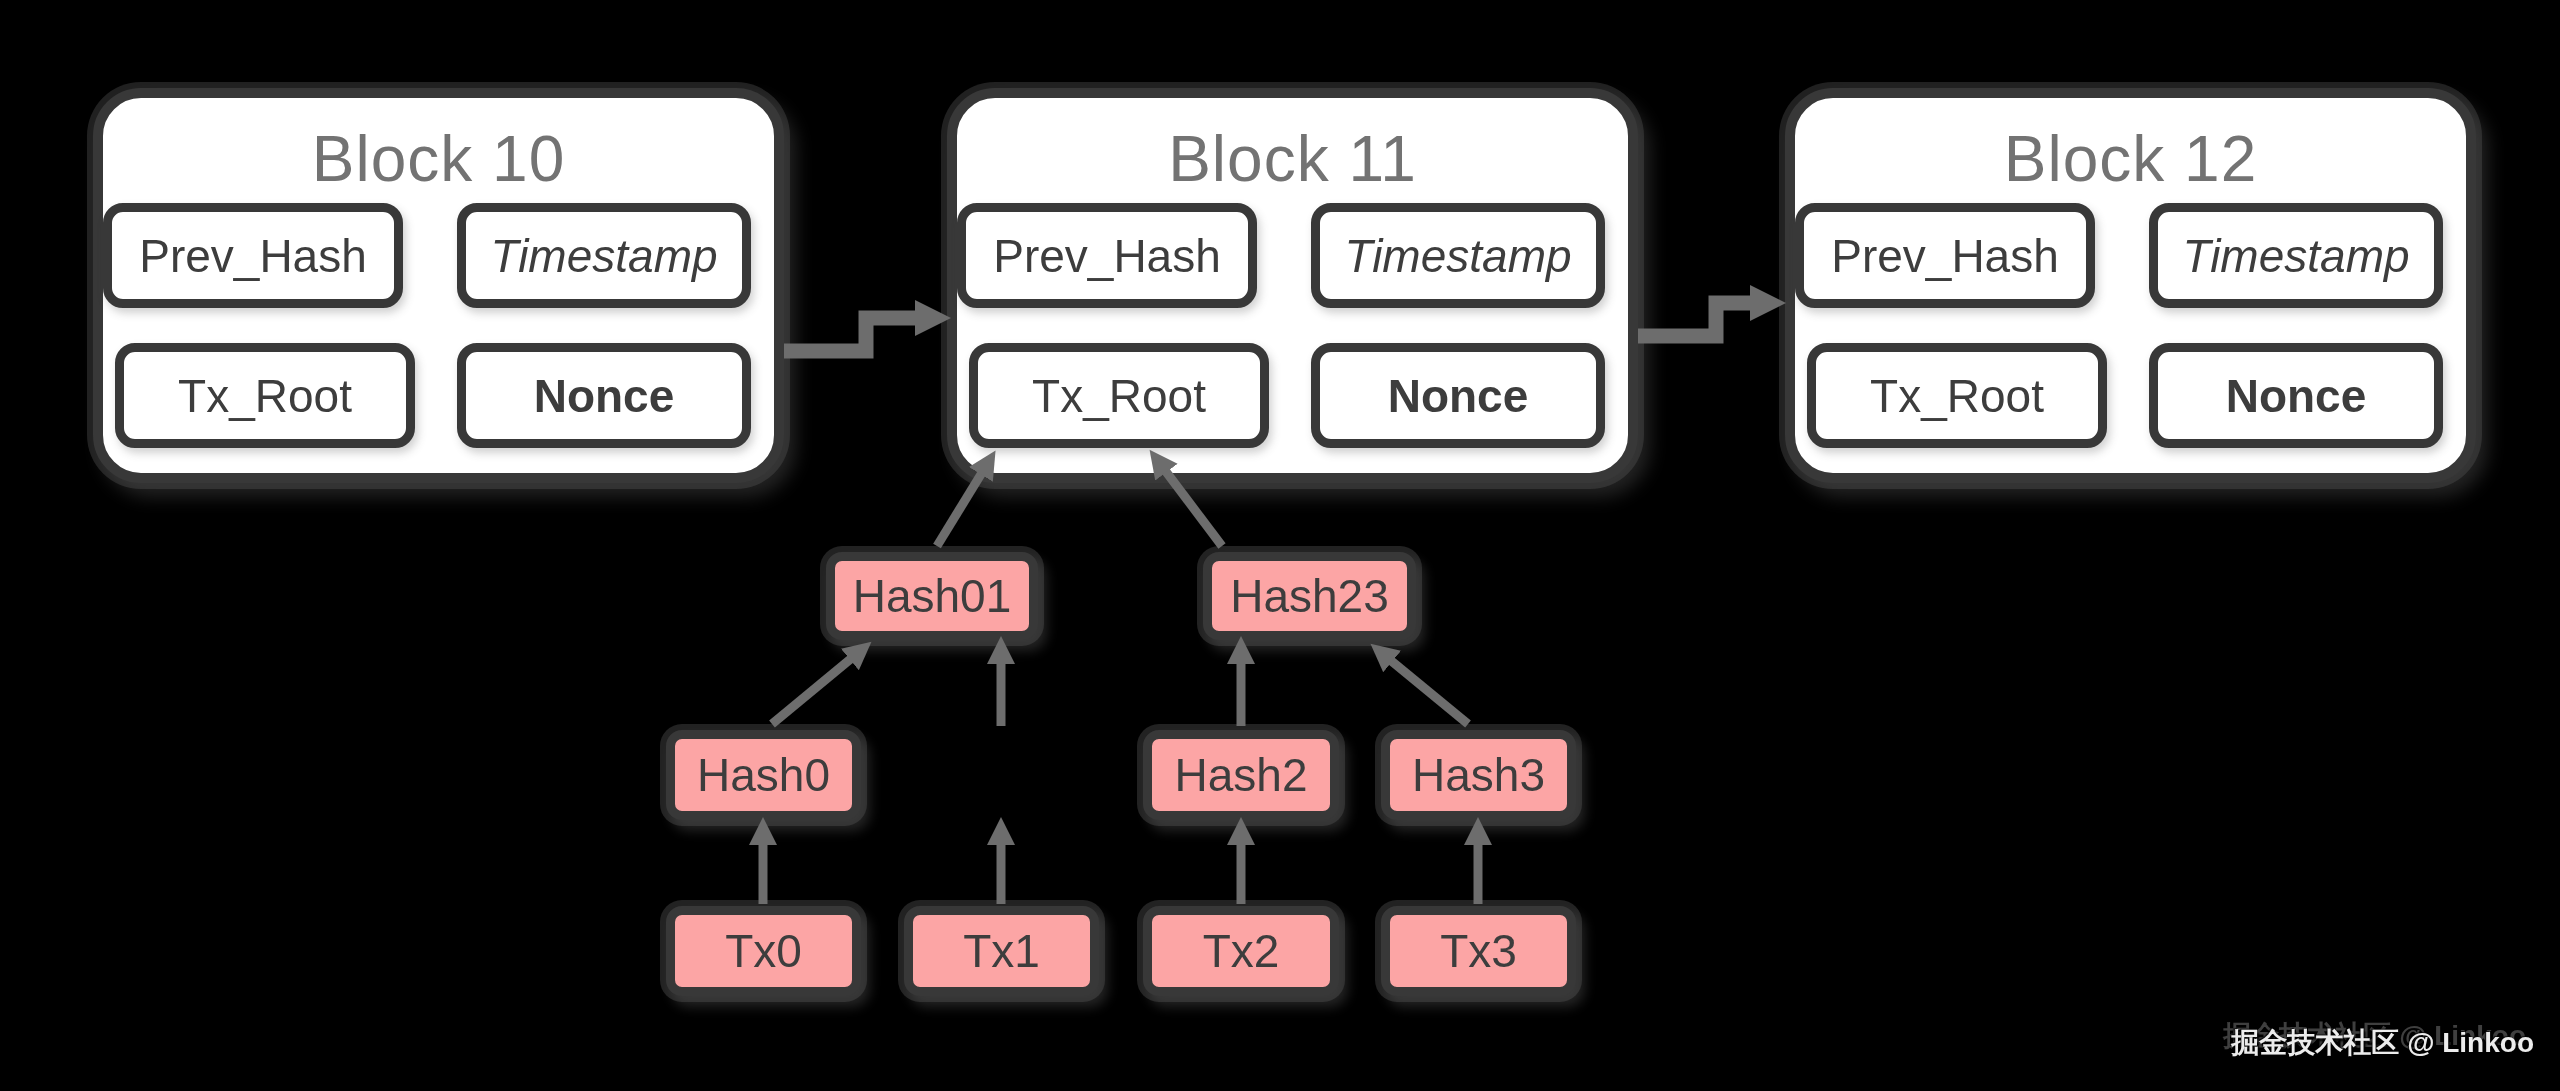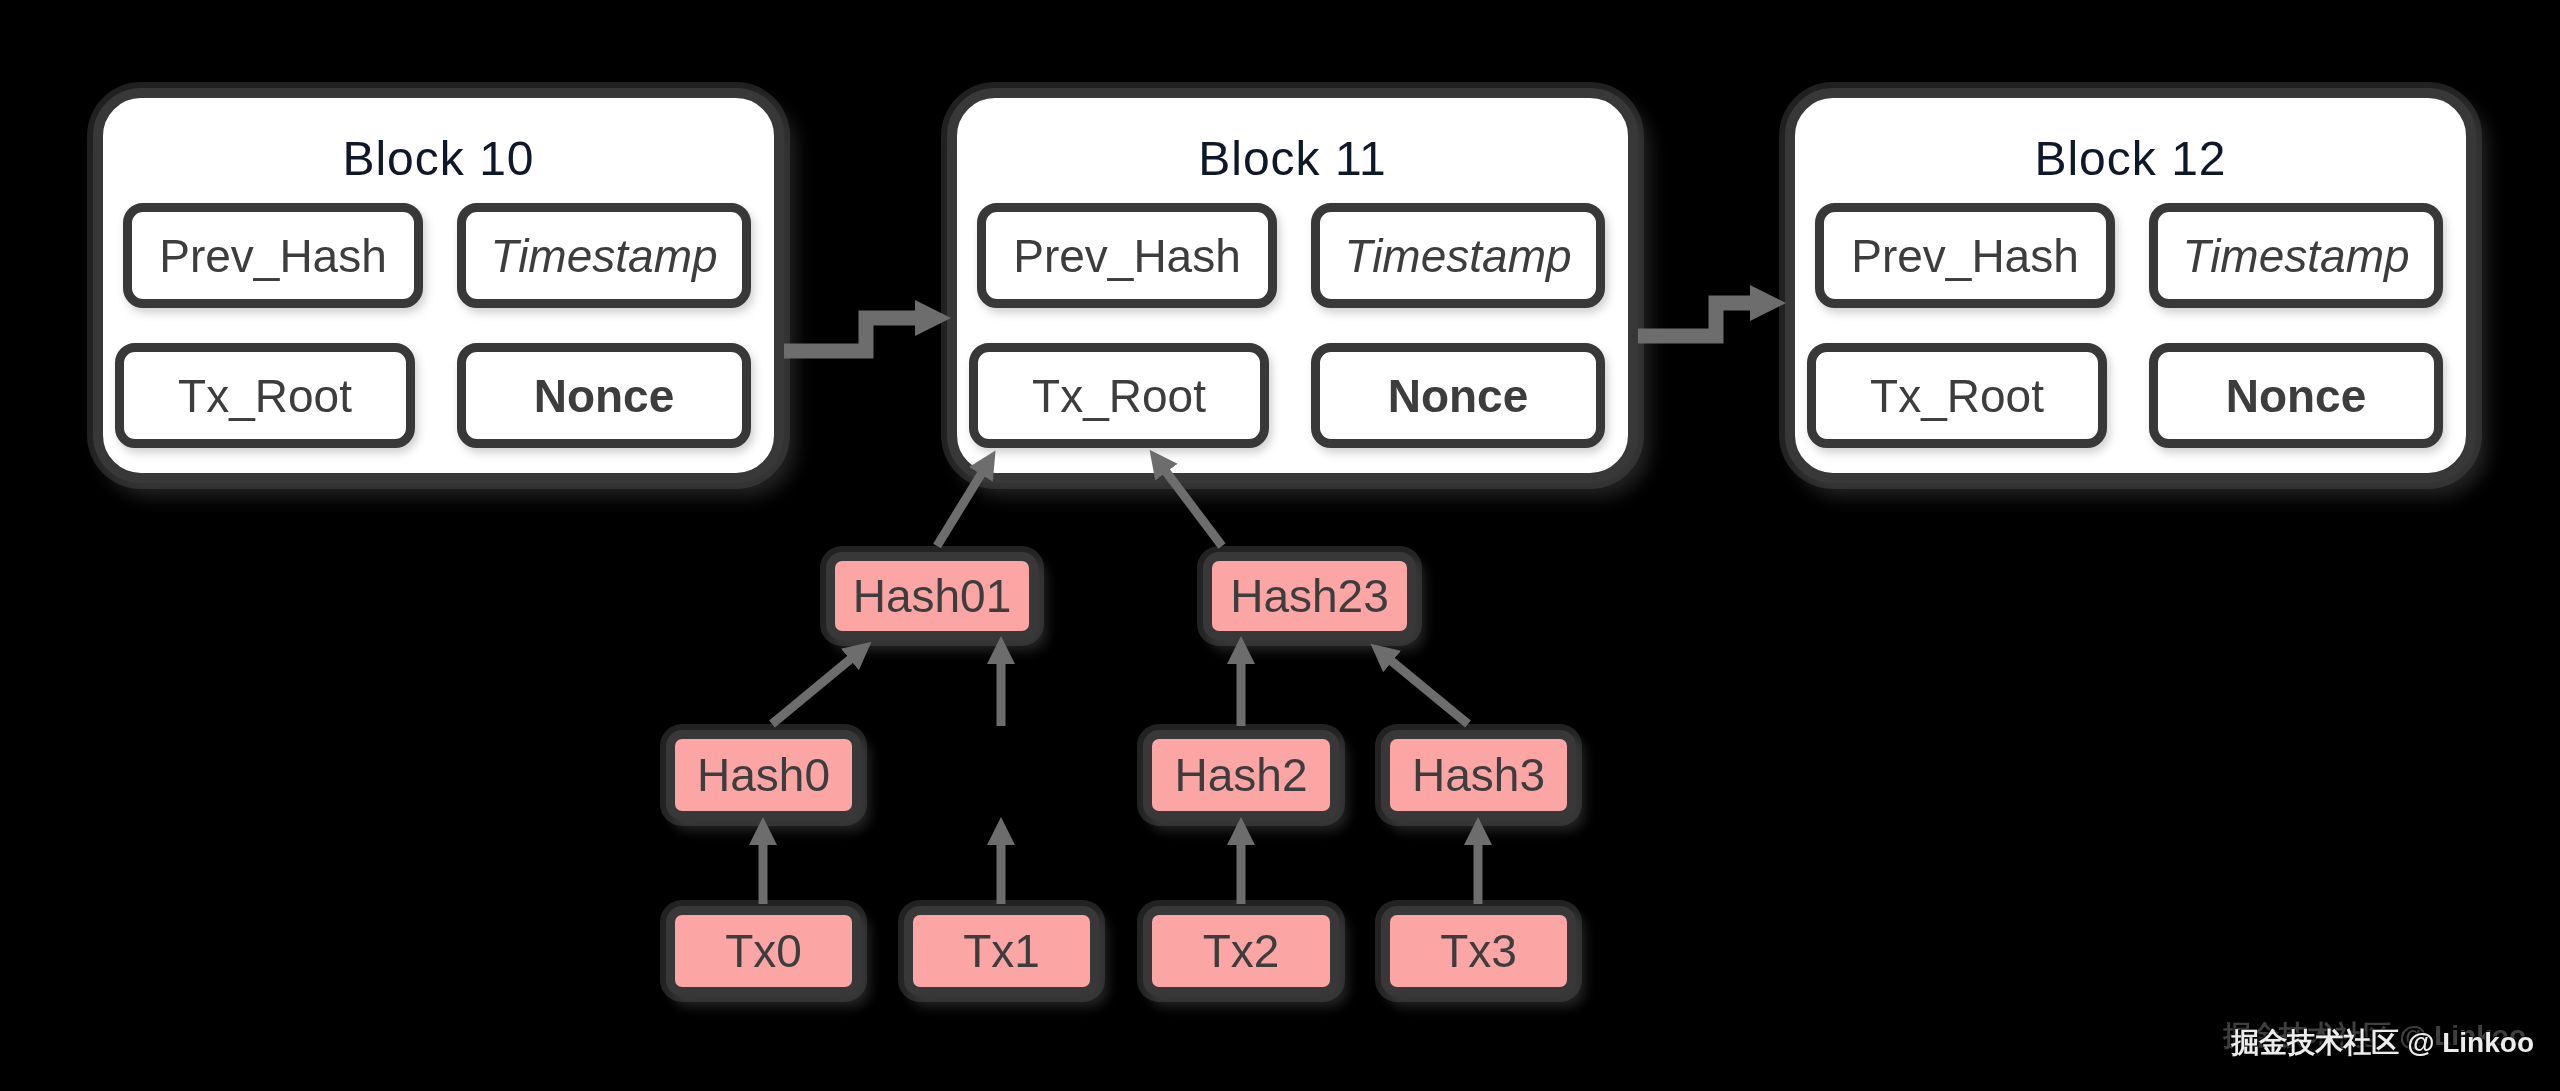--- a/index.html
+++ b/index.html
@@ -34,41 +34,41 @@
   .block-11 { left: 947px; }
   .block-12 { left: 1785px; }
 
   .block-title {
     position: absolute;
     top: 24px;
     left: 0;
     width: 100%;
     margin: 0;
     text-align: center;
-    font-size: 48px;
+    font-size: 64px;
     line-height: 74px;
     font-weight: 500;
     letter-spacing: 1px;
-    color: #0f172a;
+    color: #737373;
   }
 
   .field {
     position: absolute;
     box-sizing: border-box;
     background: #ffffff;
     border: 9px solid #383838;
     border-radius: 20px;
     display: flex;
     align-items: center;
     justify-content: center;
     font-size: 46px;
     color: #3d3d3d;
     box-shadow: 3px 5px 8px rgba(70,70,70,0.25);
   }
-  .f-tl { left: 20px;  top: 105px; width: 300px; height: 105px; }
+  .f-tl { left: 0;  top: 105px; width: 300px; height: 105px; }
   .f-tr { left: 354px; top: 105px; width: 294px; height: 105px; font-style: italic; }
   .f-bl { left: 12px;  top: 245px; width: 300px; height: 105px; }
   .f-br { left: 354px; top: 245px; width: 294px; height: 105px; font-weight: bold; }
 
   
   .mnode {
     position: absolute;
     box-sizing: border-box;
     background: #fca5a5;
     border: 9px solid #383838;

